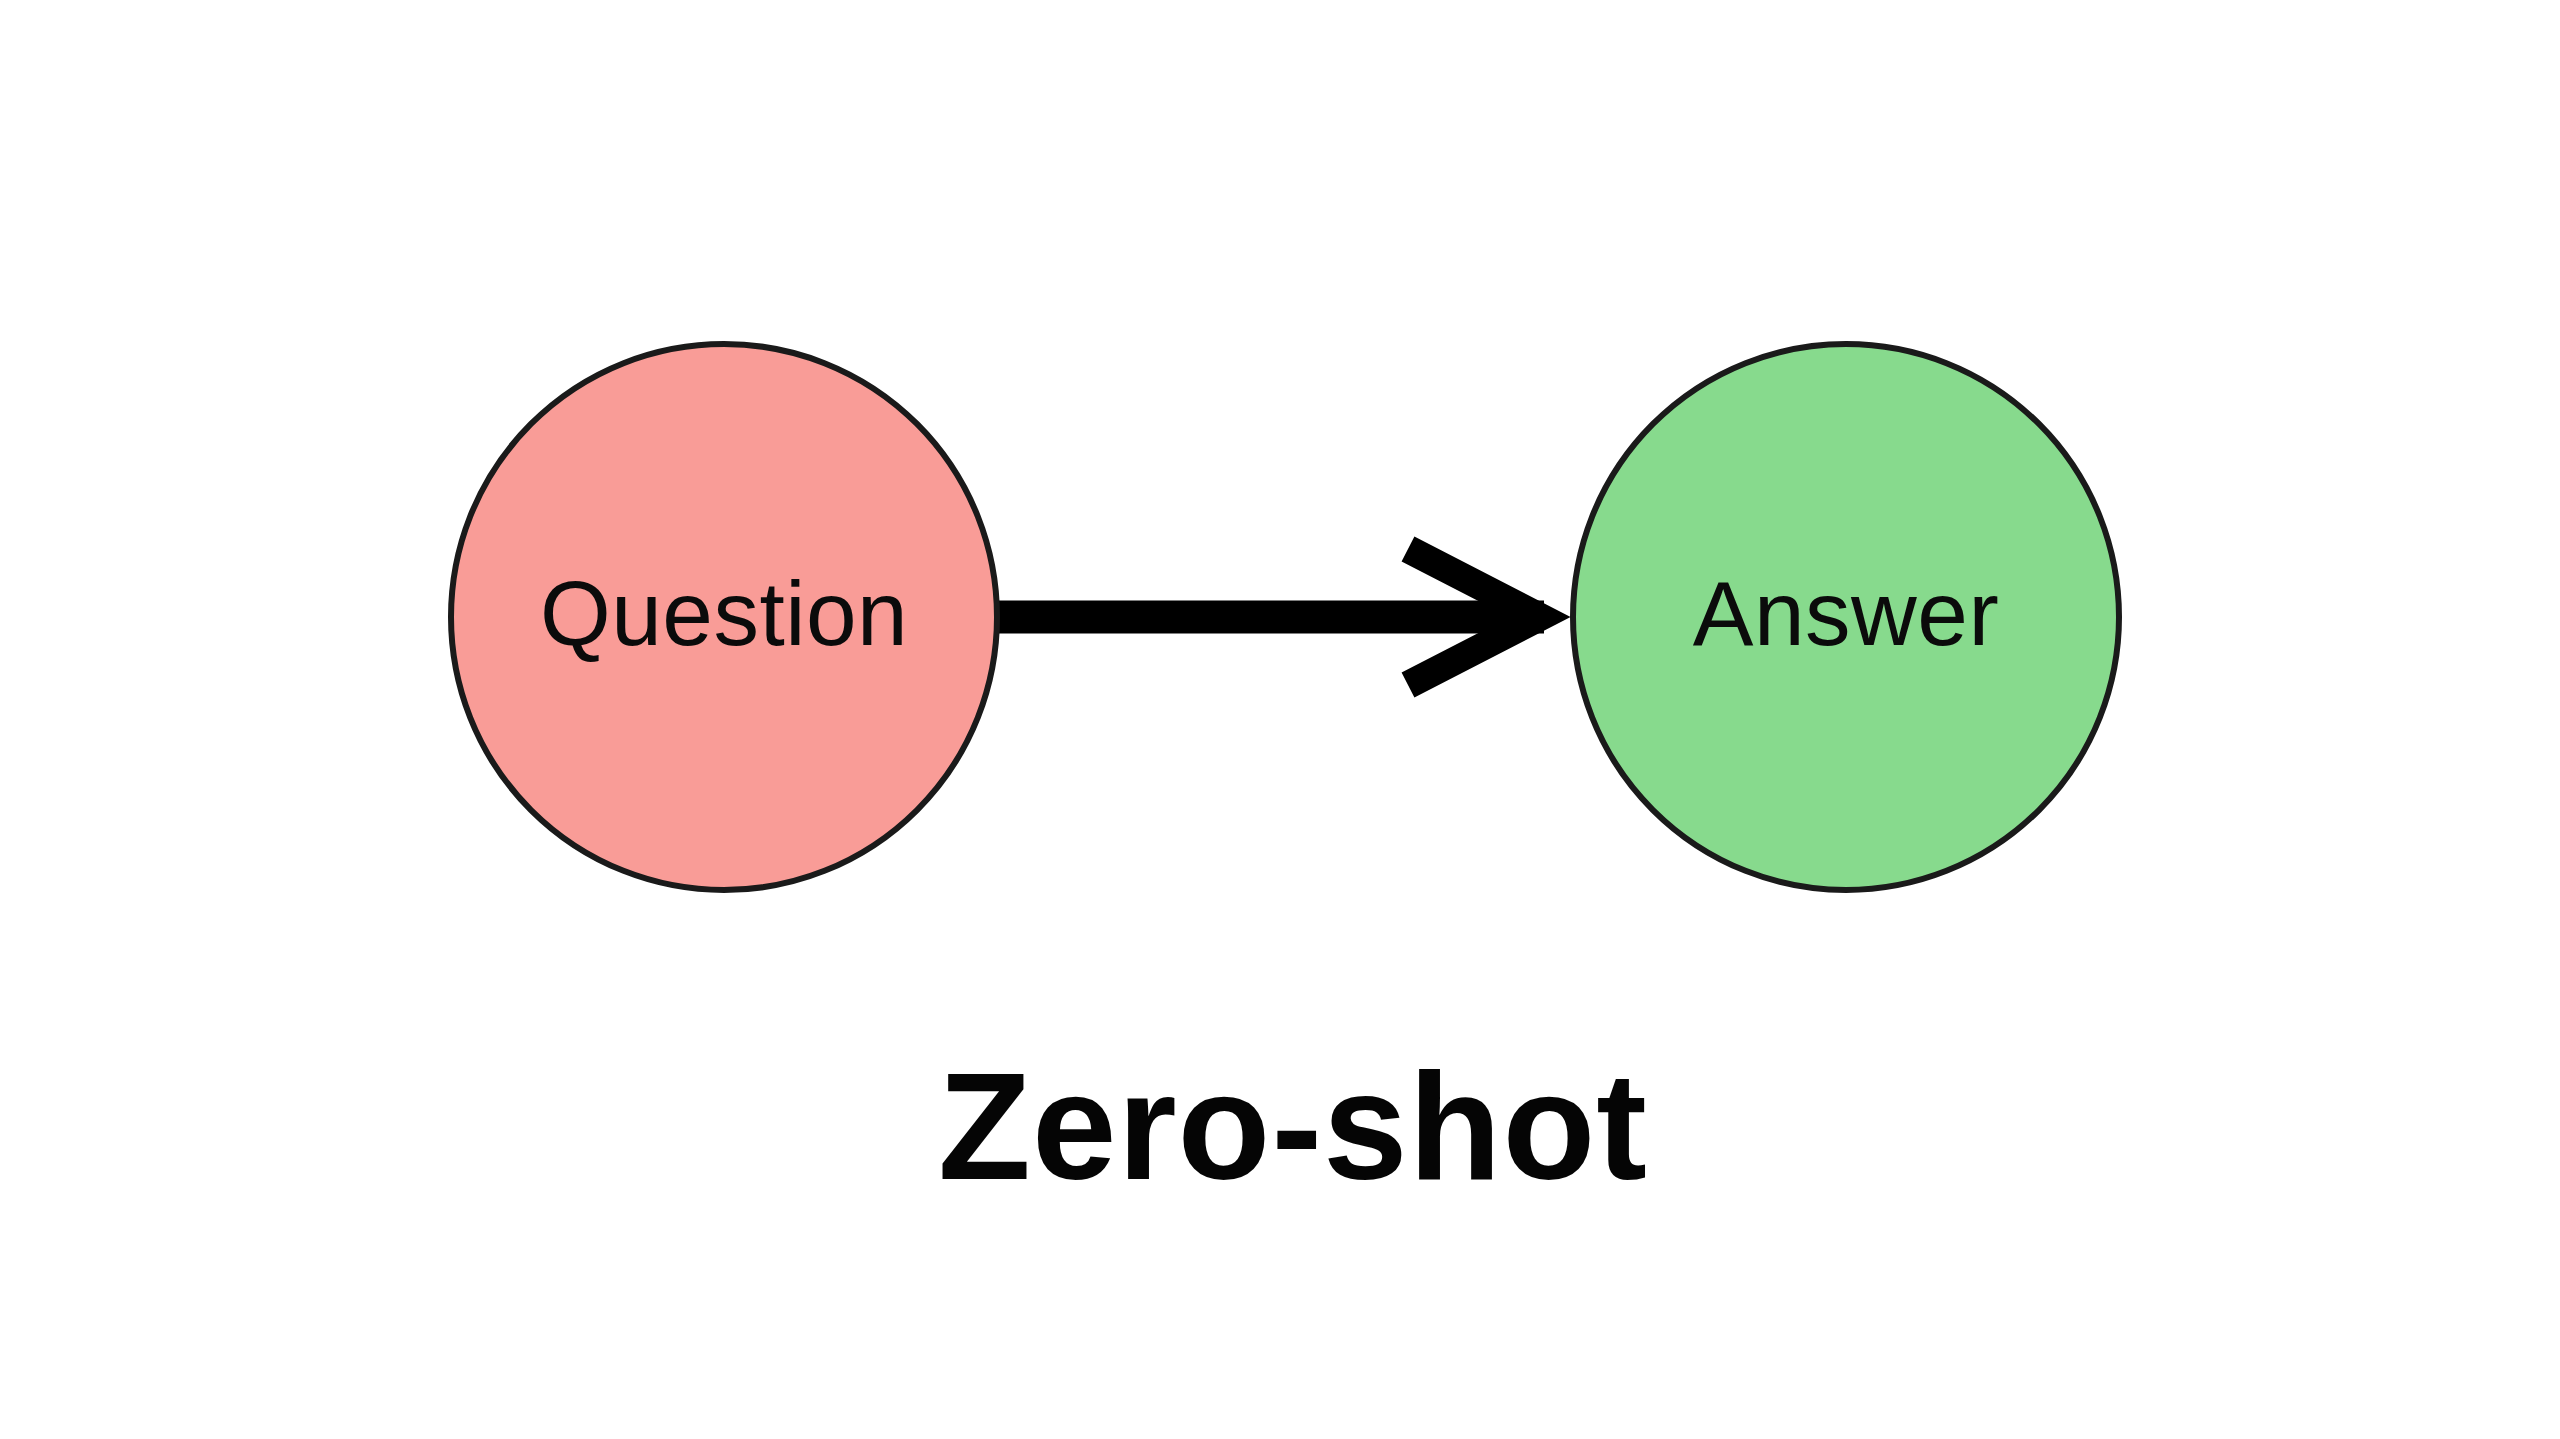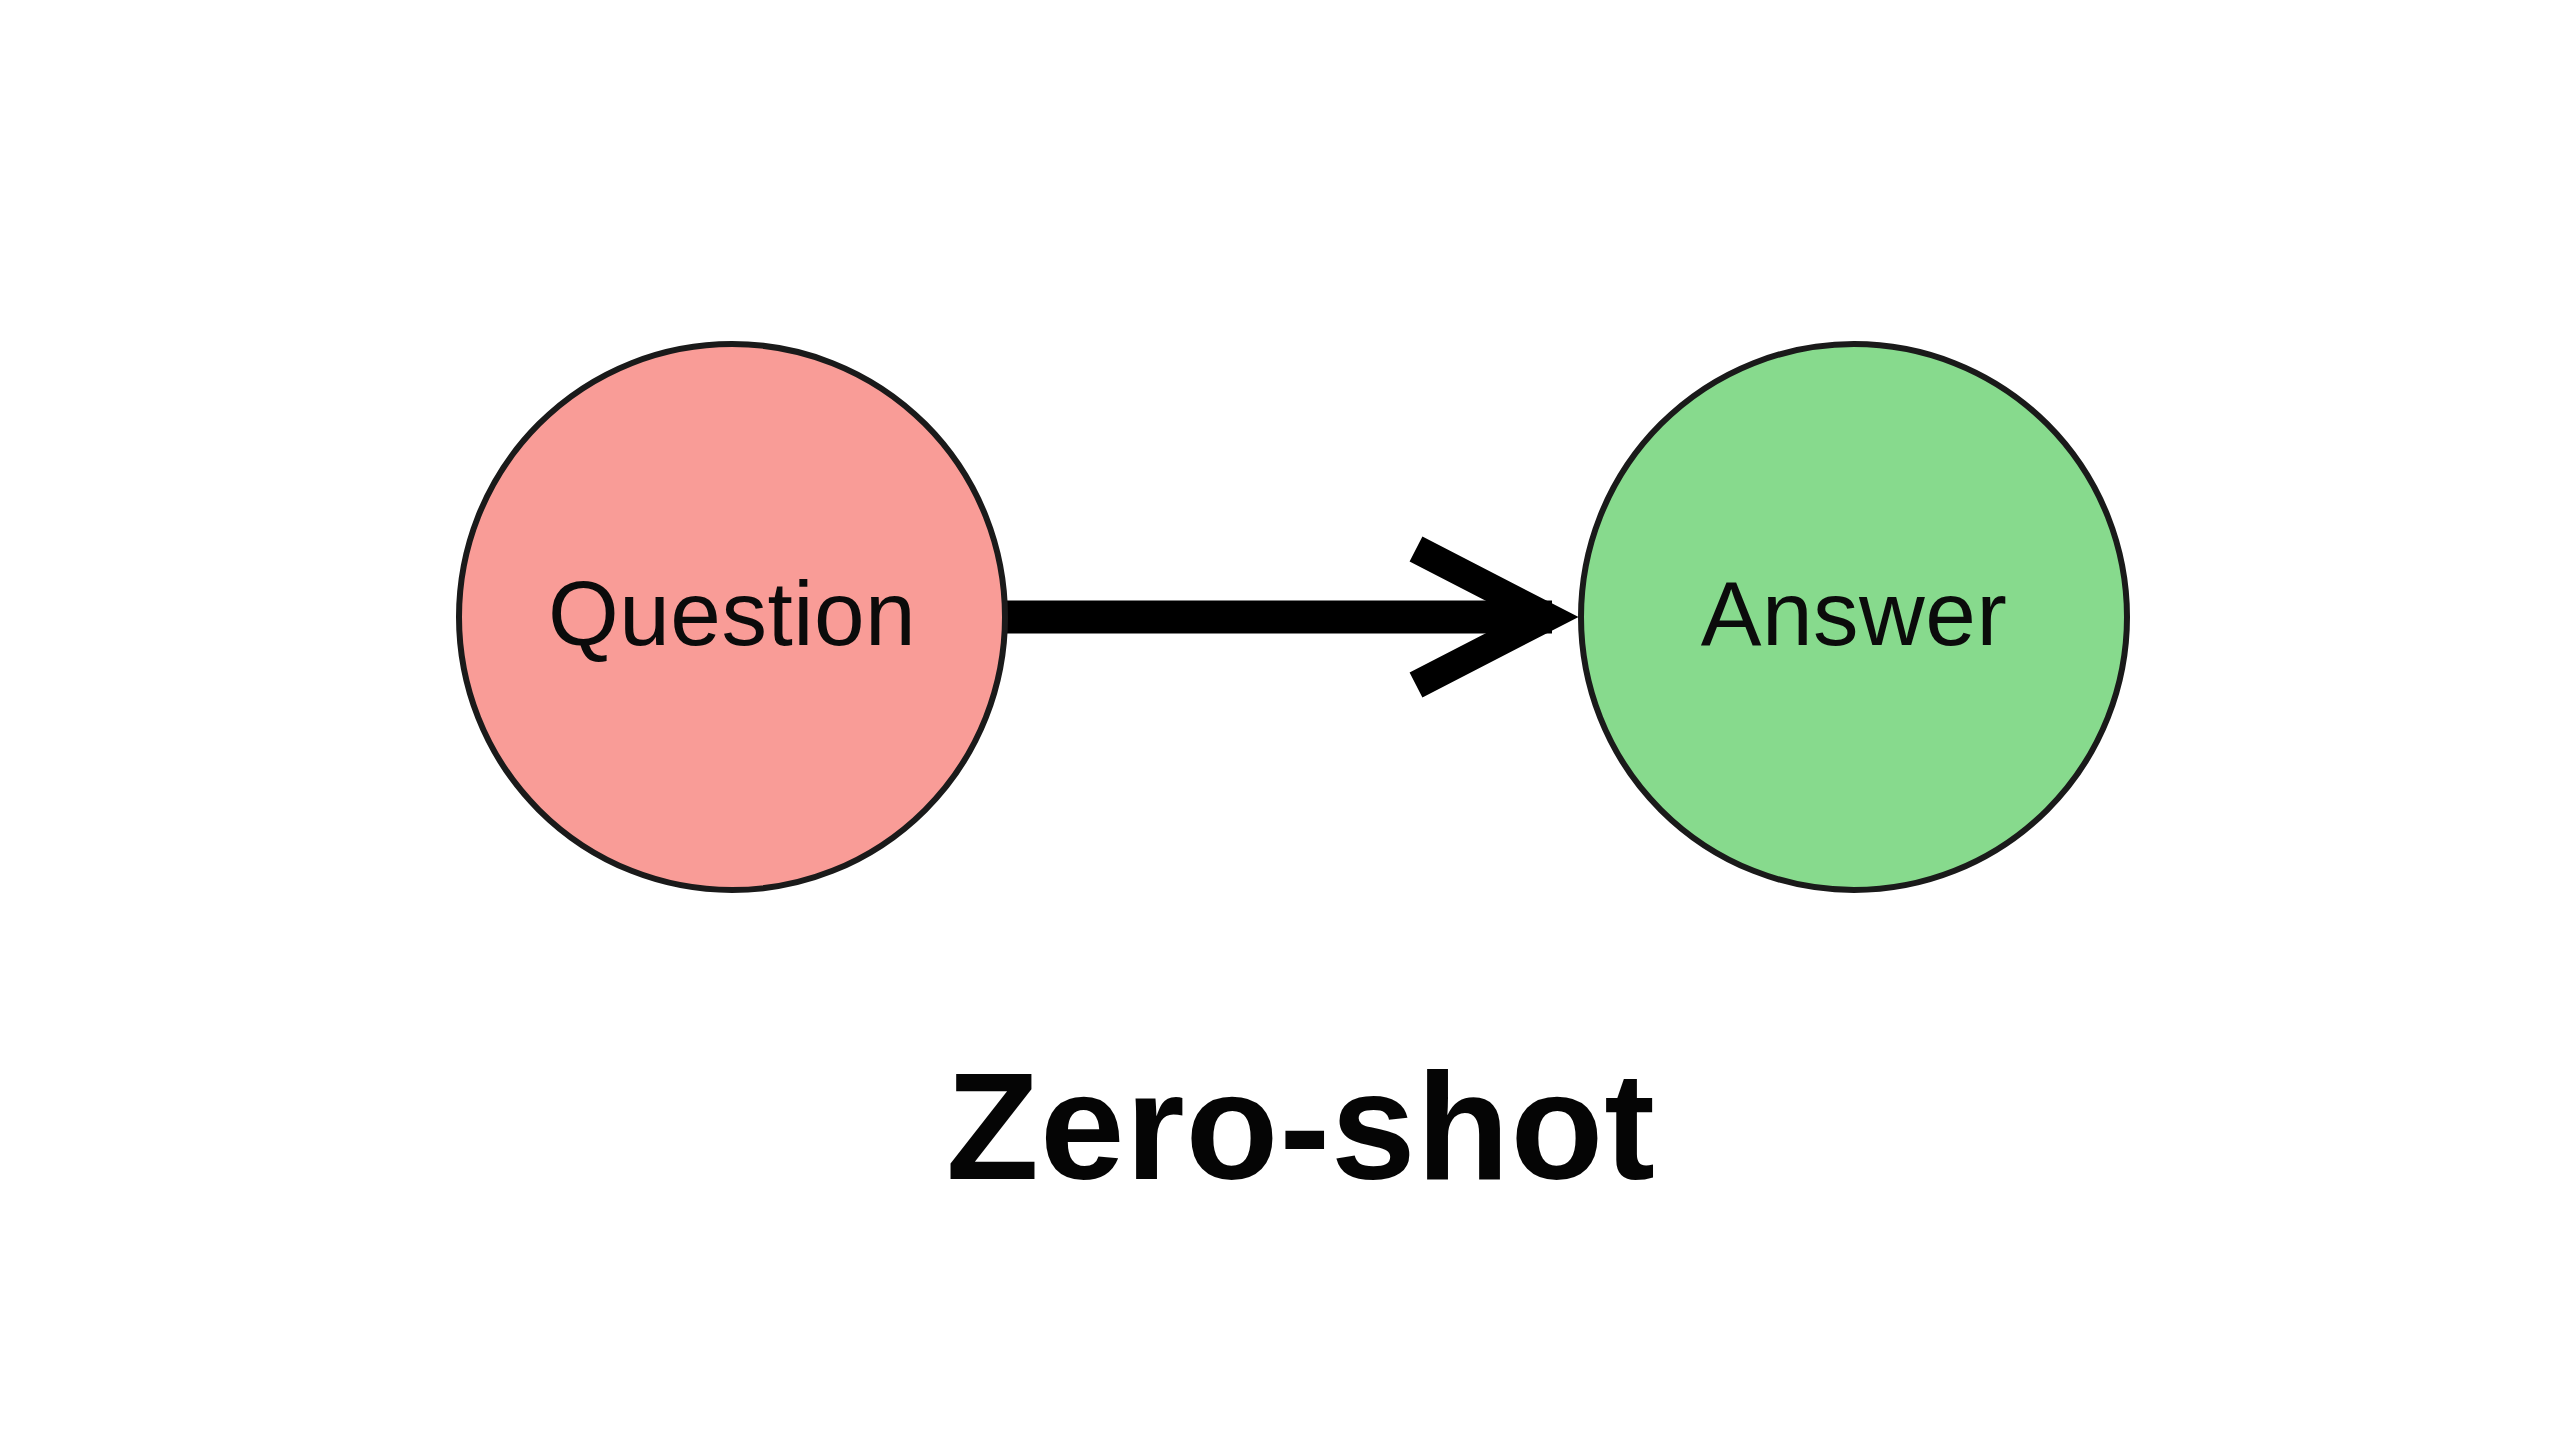--- a/index.html
+++ b/index.html
@@ -9,21 +9,20 @@
     width: 2560px;
     height: 1439px;
     overflow: hidden;
     font-family: "Liberation Sans", "DejaVu Sans", sans-serif;
   }
   .canvas-wrap {
     position: relative;
     width: 2042px;
     height: 1439px;
     background: #0369a1;
-    margin-left: 8px;
   }
   svg {
     display: block;
   }
   .node-label {
     font-family: "Liberation Sans", "DejaVu Sans", sans-serif;
     font-size: 91px;
     font-weight: 400;
     letter-spacing: 0.5px;
   }

